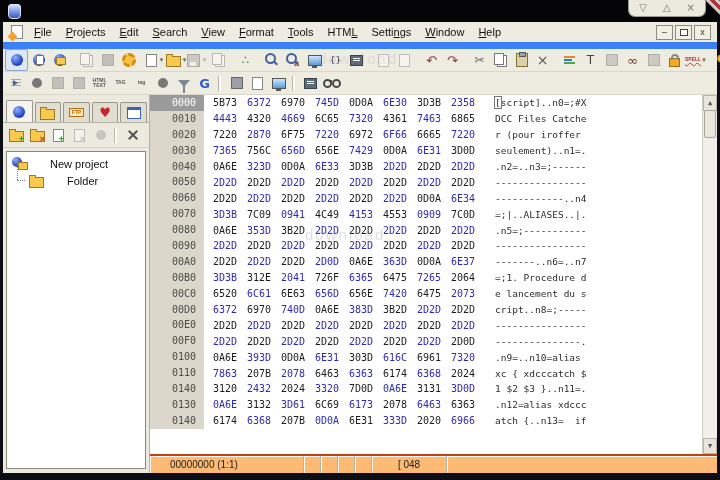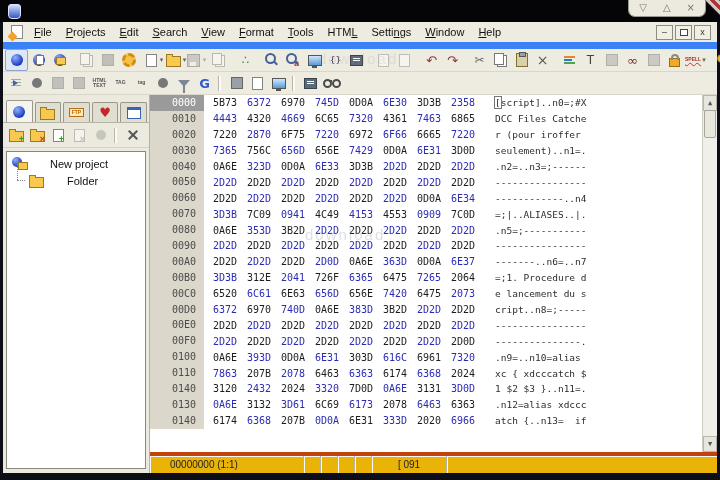--- a/index.html
+++ b/index.html
@@ -101,21 +101,21 @@
   .bgrp{width:34px;font-size:10px}
   .c0{color:#1c1c1c}.c1{color:#2b2bb4}
   .hcur{background:#b9b9b9}
   .ascii{font-size:9.5px;margin-left:10px;color:#2e2e2e;white-space:pre}
   .acur{outline:1px solid #777}
   .vscroll{position:absolute;right:0;top:0;bottom:0;width:14px;background:#f1efe9;border-left:1px solid #d0cdc2}
   .vs-btn{position:absolute;left:0;right:0;height:14px;display:flex;align-items:center;justify-content:center;font-size:7px;color:#555;background:#e8e5dc;border:1px solid #b8b5aa}
   .vs-btn.up{top:0}.vs-btn.down{bottom:0}
   .vs-thumb{position:absolute;top:15px;left:1px;right:1px;height:26px;background:#e9e6dd;border:1px solid #a8a59a;border-radius:2px}
   
-  .statusbar{height:17px;display:flex;font-size:10px;background:#eab308;border-top:4px solid #c2410c;color:#222}
+  .statusbar{height:17px;display:flex;font-size:10px;background:#fdba74;border-top:2px solid #c2410c;color:#222}
   .scell{border-right:1px solid #b5b2a6;box-shadow:inset 1px 1px 0 #fbfaf5;display:flex;align-items:center;flex:none;overflow:hidden}
   .scell.pos{width:133px;padding-left:20px}
   .scell.sm{width:16px}
   .scell.chr{width:74px;justify-content:center}
   .scell.mode{width:92px;justify-content:center}
   .scell.ins{width:82px;justify-content:center}
   .scell.rest{flex:1;border-right:none}
   .watermark{position:absolute;color:#8f9aa5;font-size:15px;letter-spacing:2px;pointer-events:none}
   u{text-decoration:underline}
 </style>
@@ -795,21 +795,21 @@
           <div class="vs-thumb"></div>
           <div class="vs-btn down">▼</div>
         </div>
         </div>
       <div class="statusbar" id="statusbar">
           <span class="scell pos">00000000 (1:1)</span>
           <span class="scell sm"></span>
           <span class="scell sm"></span>
           <span class="scell sm"></span>
           <span class="scell sm"></span>
-          <span class="scell chr">[ 091</span>
+          <span class="scell chr">[ 048</span>
           <span class="scell rest"></span>
         </div>
     </div>
   </div>
 </div>
 
 <div class="watermark" style="left:318px;top:50px;opacity:.18">download</div>
 <div class="watermark" style="left:305px;top:226px;opacity:.3">download</div>
 
 </body></html>

